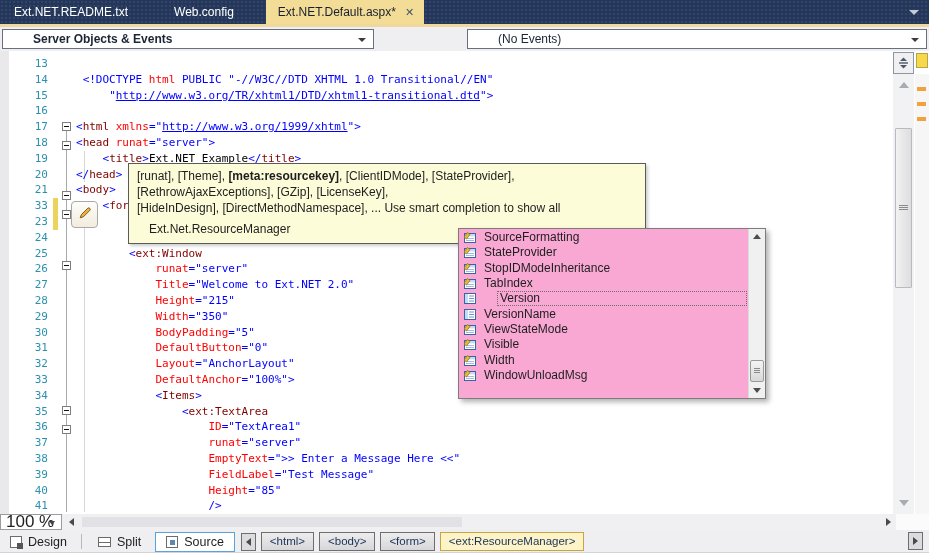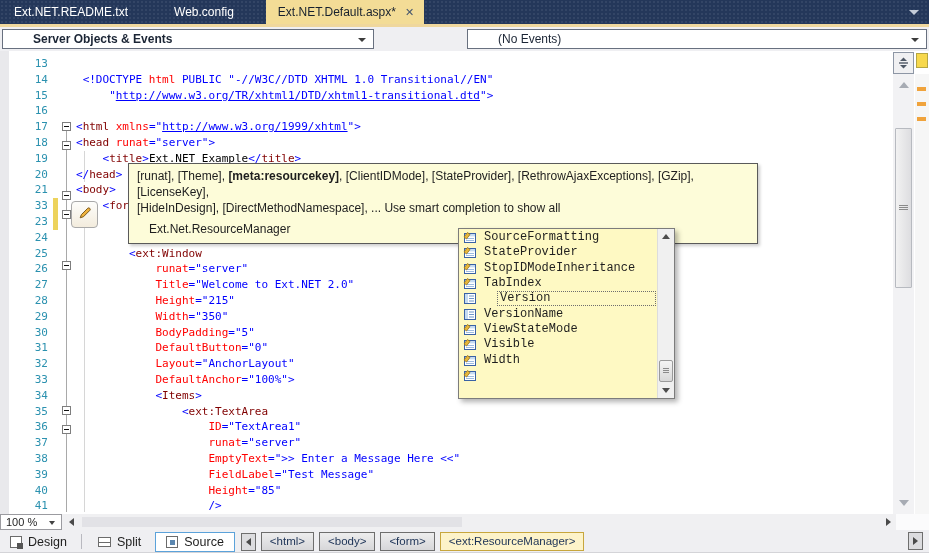--- a/index.html
+++ b/index.html
@@ -70,32 +70,32 @@
 
   
   .smart-tag {
     position:absolute; left:71px; top:150px; width:27px; height:27px;
     background:linear-gradient(#fdfdfb,#f3ecdd); border:1px solid #a9a9a9; border-radius:4px;
     display:flex; align-items:center; justify-content:center;
   }
 
   
   .tooltip {
-    position:absolute; left:128px; top:112px; width:630px;
+    position:absolute; left:128px; top:112px; width:518px;
     background:#fdfcd9; border:1px solid #5a5a5a; color:#1e1e1e;
     font-size:12px; line-height:16px; padding:4px 8px 6px 8px;
     box-shadow:2px 2px 3px rgba(0,0,0,.2);
   }
   .tooltip .bold { font-weight:bold; }
   .tooltip .type-line { margin-top:5px; padding-left:12px; }
 
   
   .completion {
-    position:absolute; left:458px; top:177px; width:217px; height:171px;
-    background:#fef9c3; border:1px solid #7c7c7c; box-shadow:3px 3px 5px rgba(0,0,0,.3);font-family:Liberation Mono, monospace;
+    position:absolute; left:458px; top:177px; width:308px; height:171px;
+    background:#f9a8d4; border:1px solid #7c7c7c; box-shadow:3px 3px 5px rgba(0,0,0,.3);
   }
   .comp-items { position:absolute; left:1px; top:1px; right:18px; }
   .comp-row { display:flex; align-items:center; height:15.3px; font-size:12px; color:#1e1e1e; }
   .comp-row .ic { width:14px; height:13px; margin:0 4px 0 3px; flex:none; }
   .comp-row .lab { flex:1; padding:0 2px; line-height:13px; border:1px dotted transparent; white-space:nowrap; }
   .comp-row.sel .lab { border:1px dotted #6e6e6e;margin-left:16px; }
   .comp-sb { position:absolute; right:0; top:0; bottom:0; width:17px; background:#f0f0f0; border-left:1px solid #dcdcdc; }
   .comp-sb .up, .comp-sb .dn { position:absolute; left:4px; width:0; height:0;
     border-left:4px solid transparent; border-right:4px solid transparent; }
   .comp-sb .up { top:5px; border-bottom:5px solid #4d4d4d; }
@@ -119,21 +119,21 @@
   .vsb .up { top:8px; border-bottom:6px solid #a7abb3; }
   .vsb .dn { bottom:8px; border-top:6px solid #a7abb3; }
   .vsb .thumb { position:absolute; left:2px; width:17px; top:54px; height:160px;
     background:linear-gradient(90deg,#f2f2f2,#dddde0); border:1px solid #b7bac0; border-radius:1px; }
   .ann-col { position:absolute; left:915px; top:23px; width:14px; height:440px; background:#f6f6f6; }
   .scroll-mark { position:absolute; left:2px; width:9px; height:4px; background:#f0a33c; }
 
   
   .hrow { position:absolute; left:0; top:514px; width:929px; height:16px; background:#f0f0f2; }
   .zoom-combo { position:absolute; left:0; top:0; width:62px; height:16px; background:#fff;
-    border:1px solid #9b9ba0; font-size:11px; color:#1e1e1e; display:flex; align-items:center; padding-left:5px; }
+    border:1px solid #9b9ba0; font-size:17px; color:#1e1e1e; display:flex; align-items:center; padding-left:5px; }
   .zoom-combo .caret { position:absolute; right:6px; top:6px; width:0; height:0;
     border-left:3.5px solid transparent; border-right:3.5px solid transparent; border-top:4px solid #424242; }
   .h-arrow { position:absolute; top:0; width:15px; height:16px; display:flex; align-items:center; justify-content:center; }
   .tri-l { width:0; height:0; border-top:4px solid transparent; border-bottom:4px solid transparent; border-right:5px solid #4a4a4a; }
   .tri-r { width:0; height:0; border-top:4px solid transparent; border-bottom:4px solid transparent; border-left:5px solid #4a4a4a; }
   .h-thumb { position:absolute; left:82px; top:3px; width:380px; height:10px; background:#e2e2e6; }
   .h-corner { position:absolute; left:896px; top:0; width:33px; height:16px; background:#fbfbfc; }
 
   
   .bottombar { position:absolute; left:0; top:530px; width:929px; height:23px; background:#efeff2;
@@ -394,20 +394,21 @@
             <span class="lab">Width</span>
           </div>
           <div class="comp-row">
             <span class="ic"><svg width="14" height="13" viewBox="0 0 14 13">
                 <rect x="1.5" y="2.5" width="11" height="9" fill="#fff" stroke="#3a62a5"></rect>
                 <rect x="2" y="3" width="10" height="2.4" fill="#c5dbf2"></rect>
                 <rect x="3" y="7" width="8" height="1" fill="#9dbce0"></rect>
                 <rect x="3" y="9" width="8" height="1" fill="#9dbce0"></rect>
                 <path d="M1 6 L4.5 1.5 L7 3.5 L3.5 8 Z" fill="#e8b83a" stroke="#96711a" stroke-width="0.8"></path>
               </svg></span>
+            <span class="lab">WindowUnloadMsg</span>
           </div>
         </div>
       <div class="comp-sb">
         <span class="up"></span>
         <span class="dn"></span>
         <span class="thumb">
             <span class="grip">
               <i></i>
               <i></i>
               <i></i>

